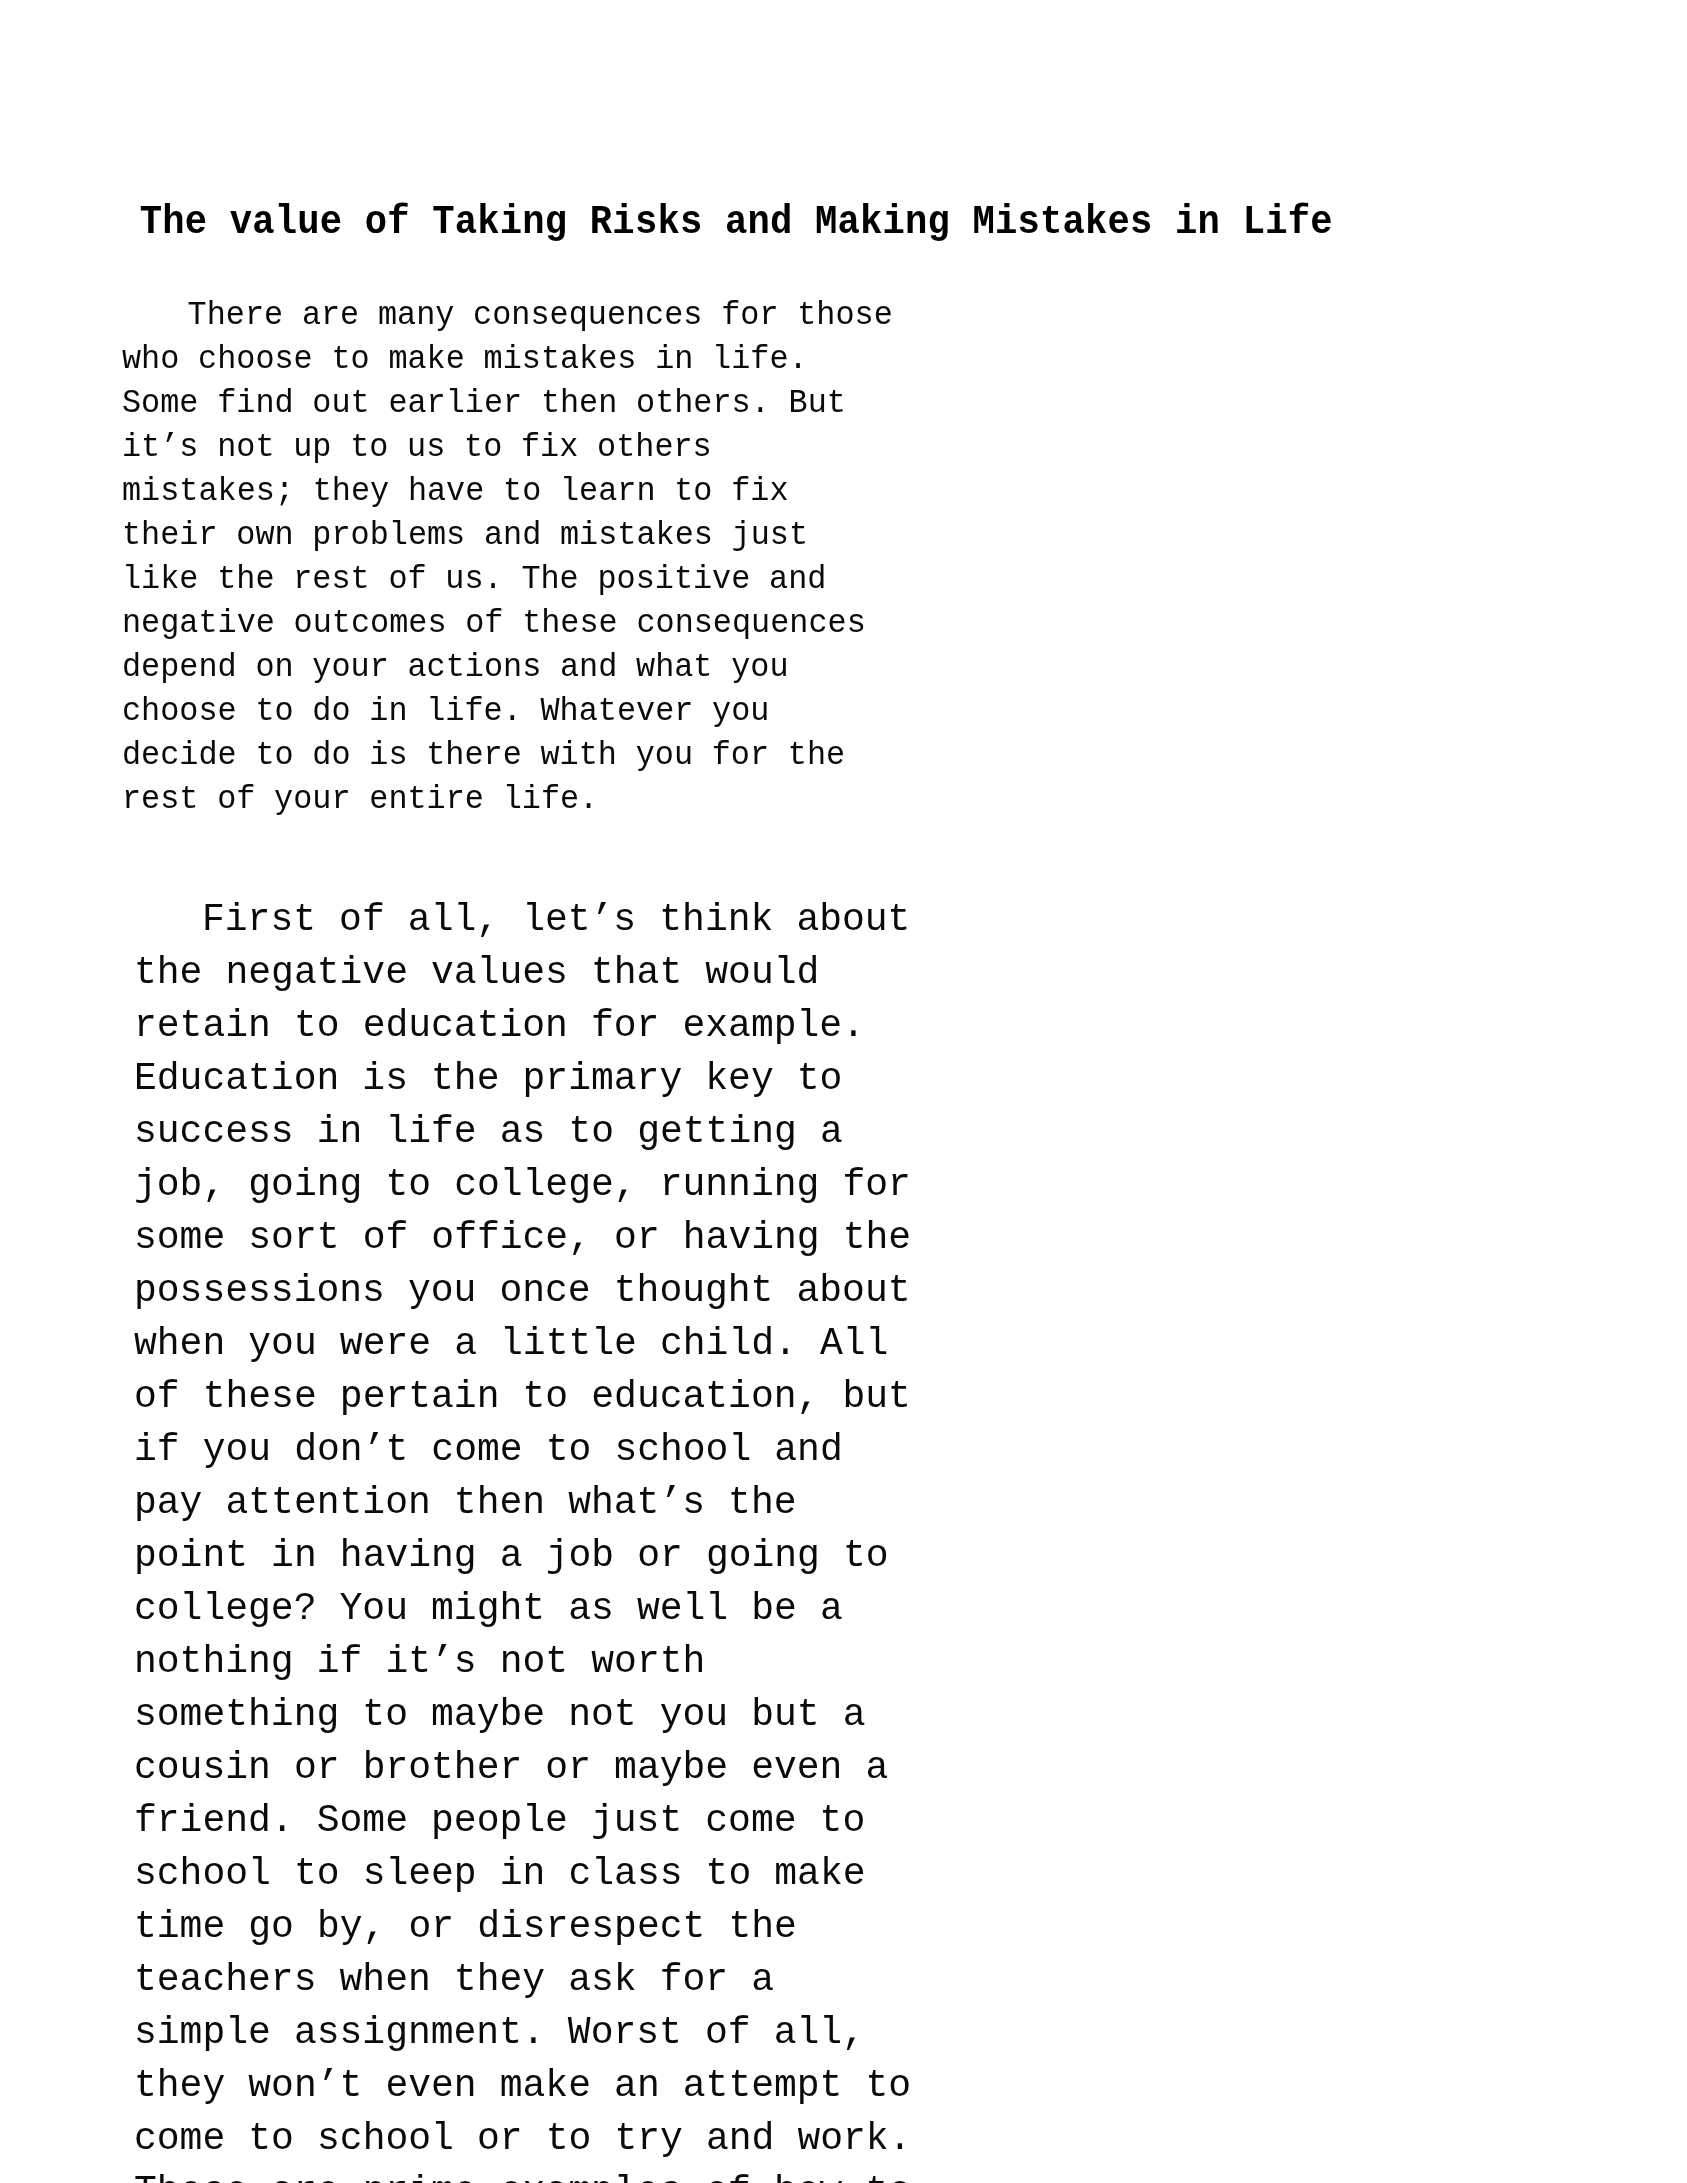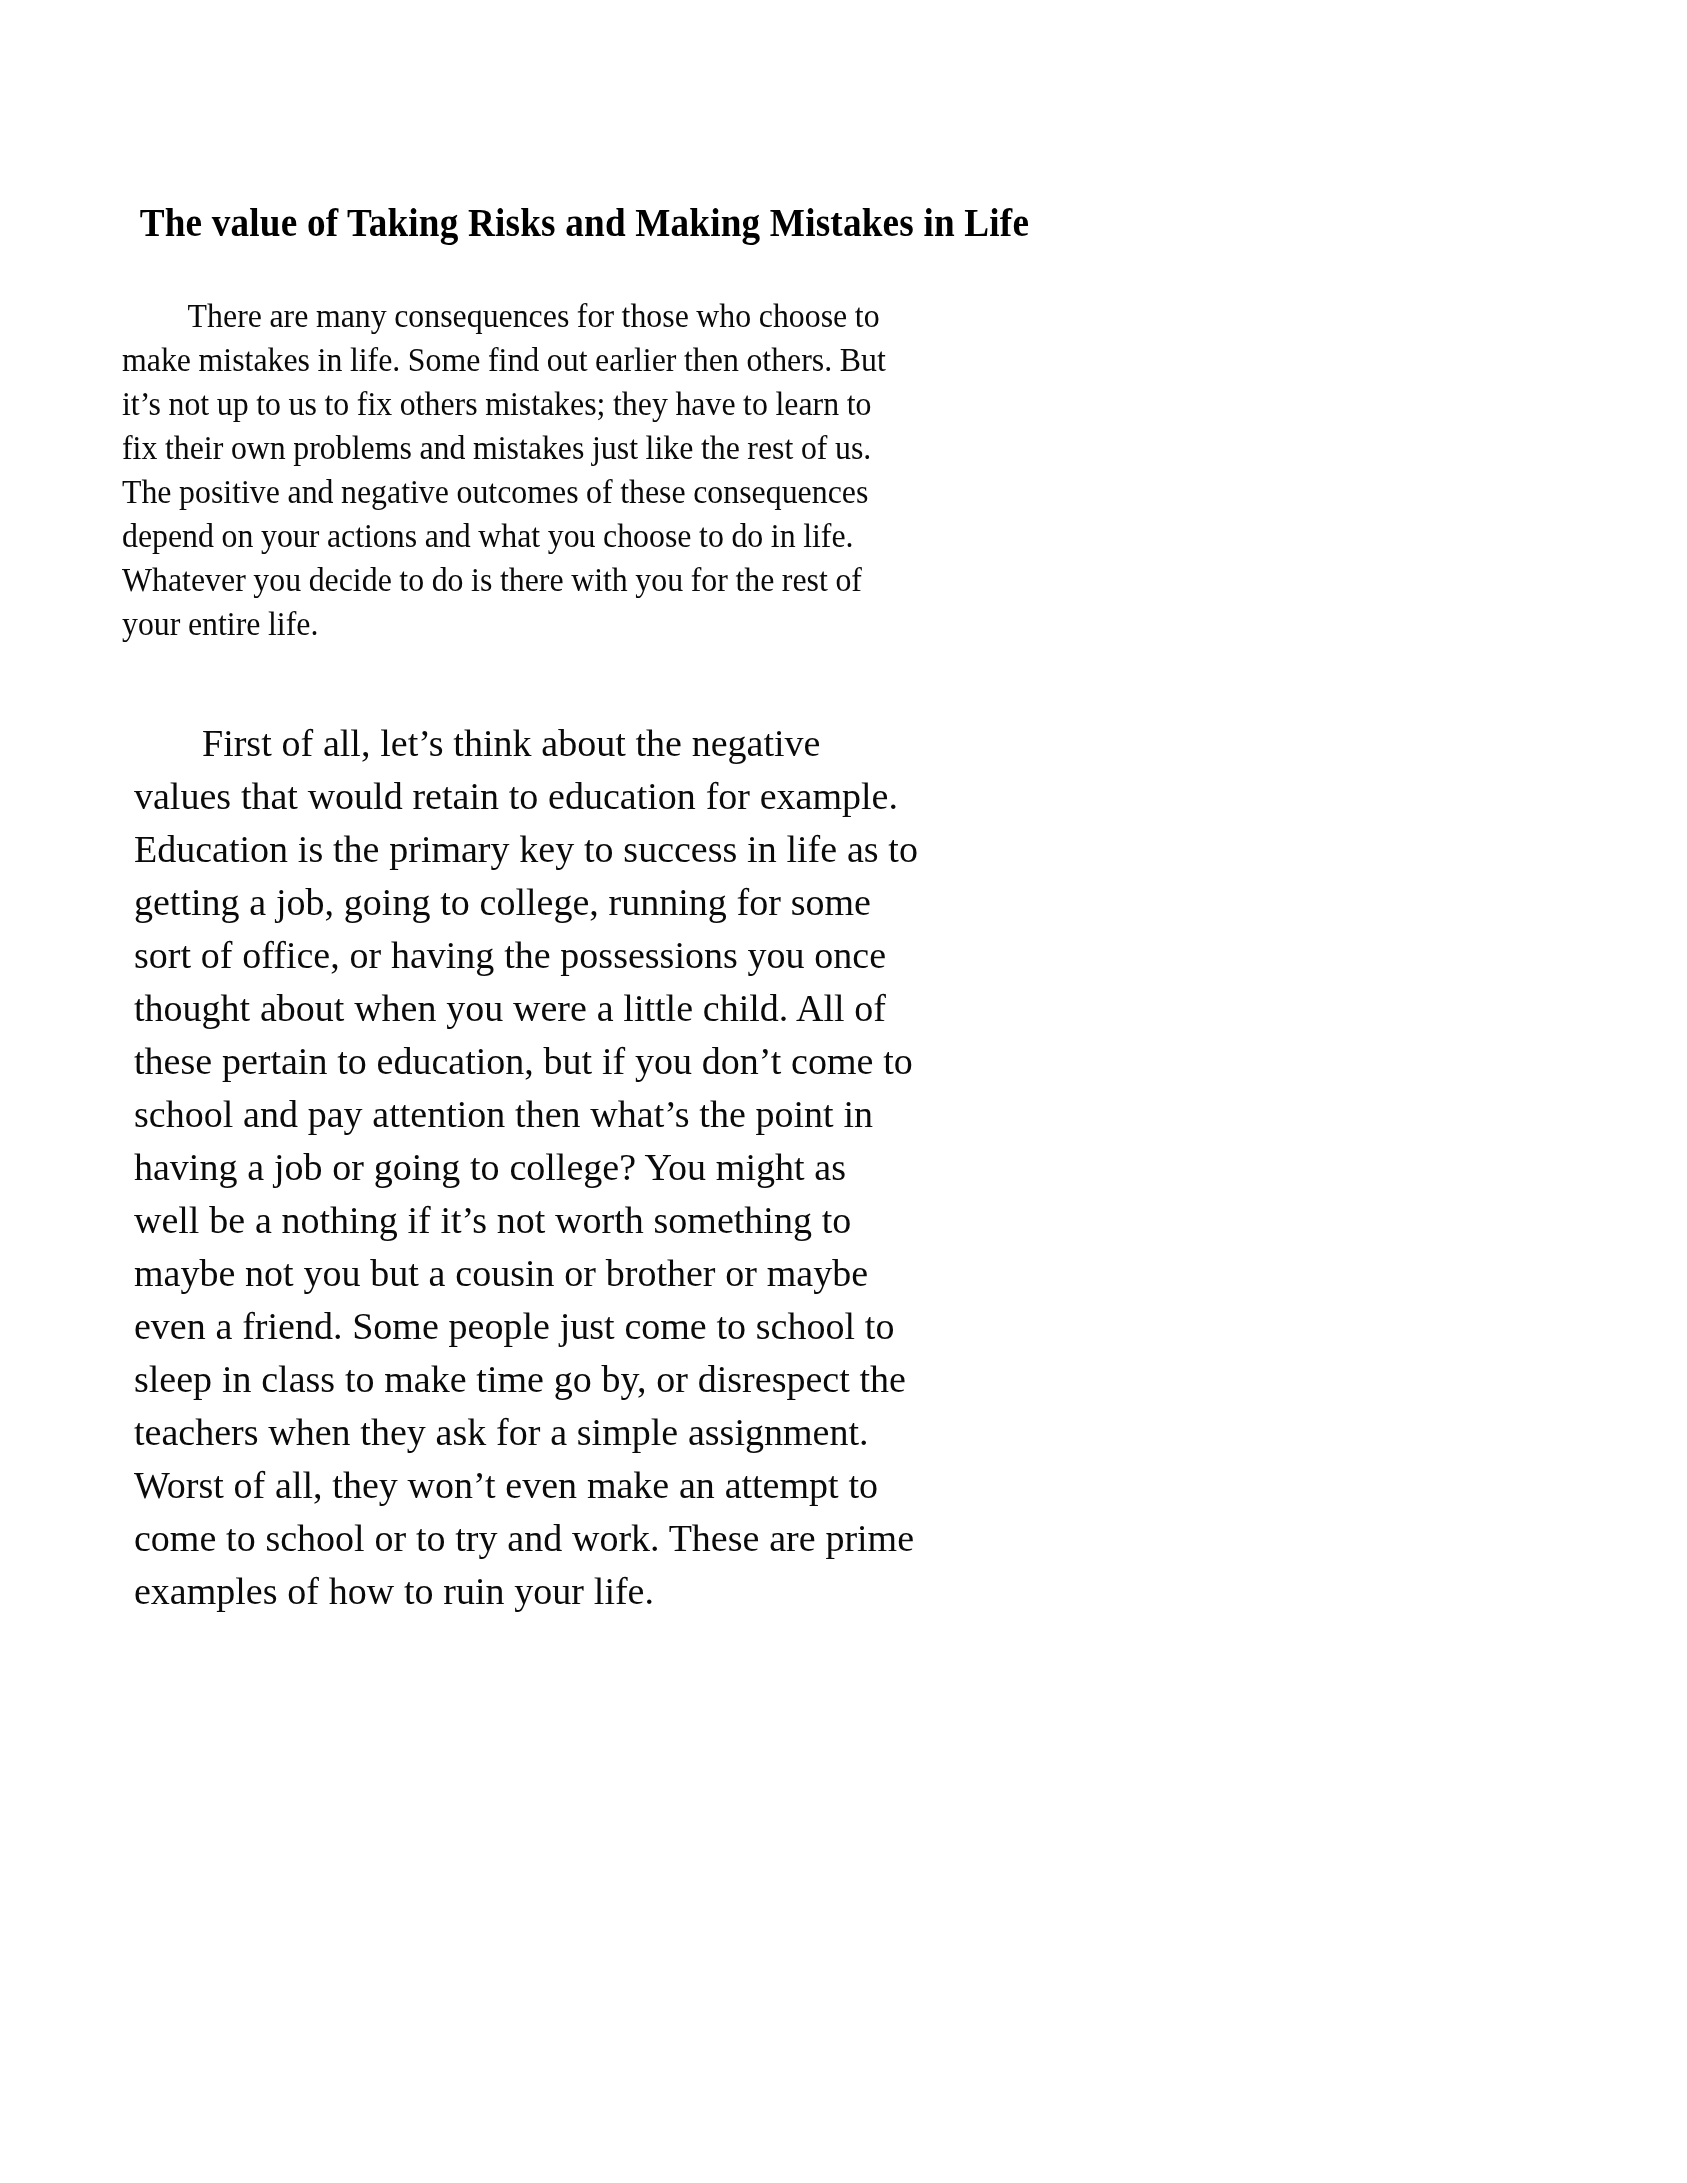--- a/index.html
+++ b/index.html
@@ -17,20 +17,21 @@
     -webkit-font-smoothing: antialiased;
   }
 
   .page {
     position: absolute;
     left: 0;
     top: 0;
     width: 1687px;
     height: 1896px;
     background: #ffffff;
+    font-family: Liberation Mono, monospace;
   }
 
   .doc-body {
     position: absolute;
     left: 122px;
     top: 0;
     width: 808px;
   }
 
   .doc-title {

